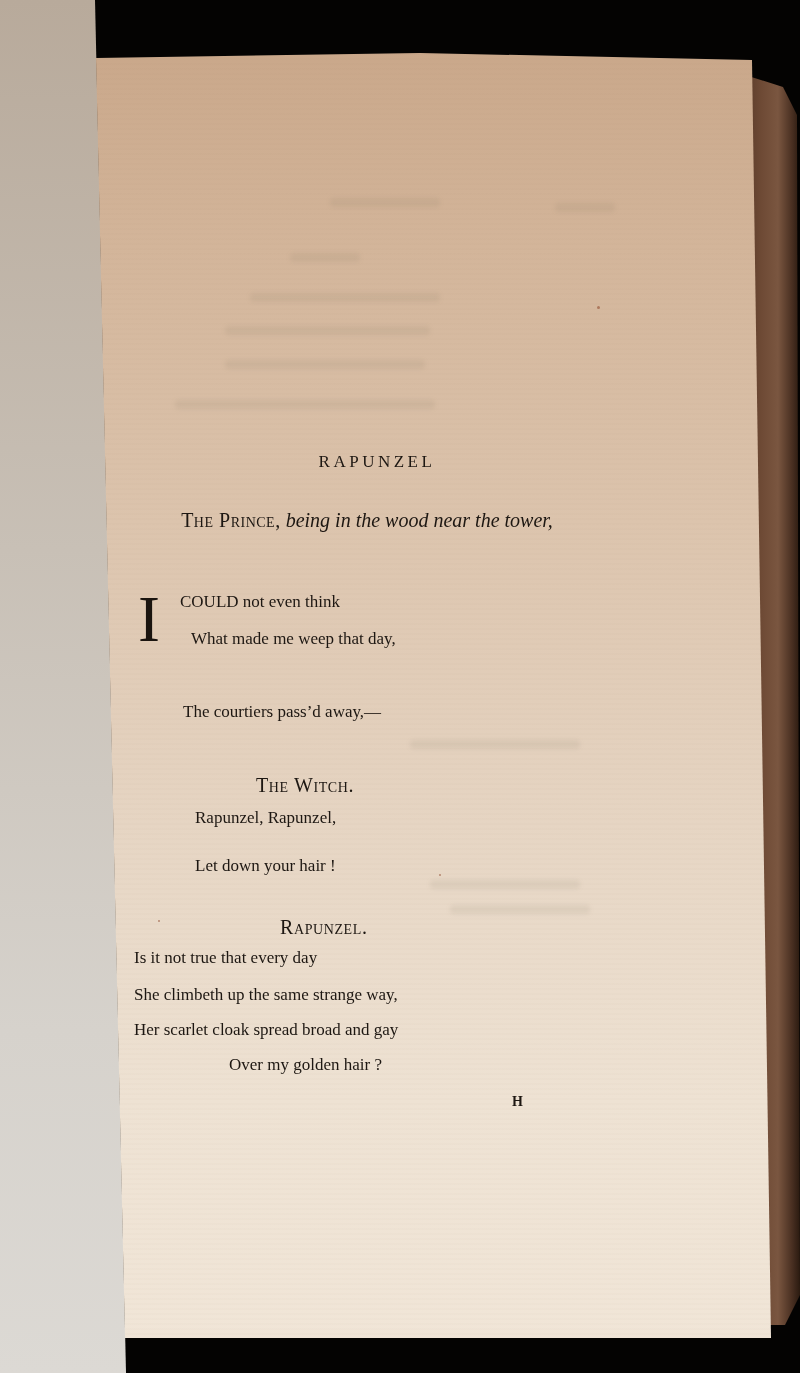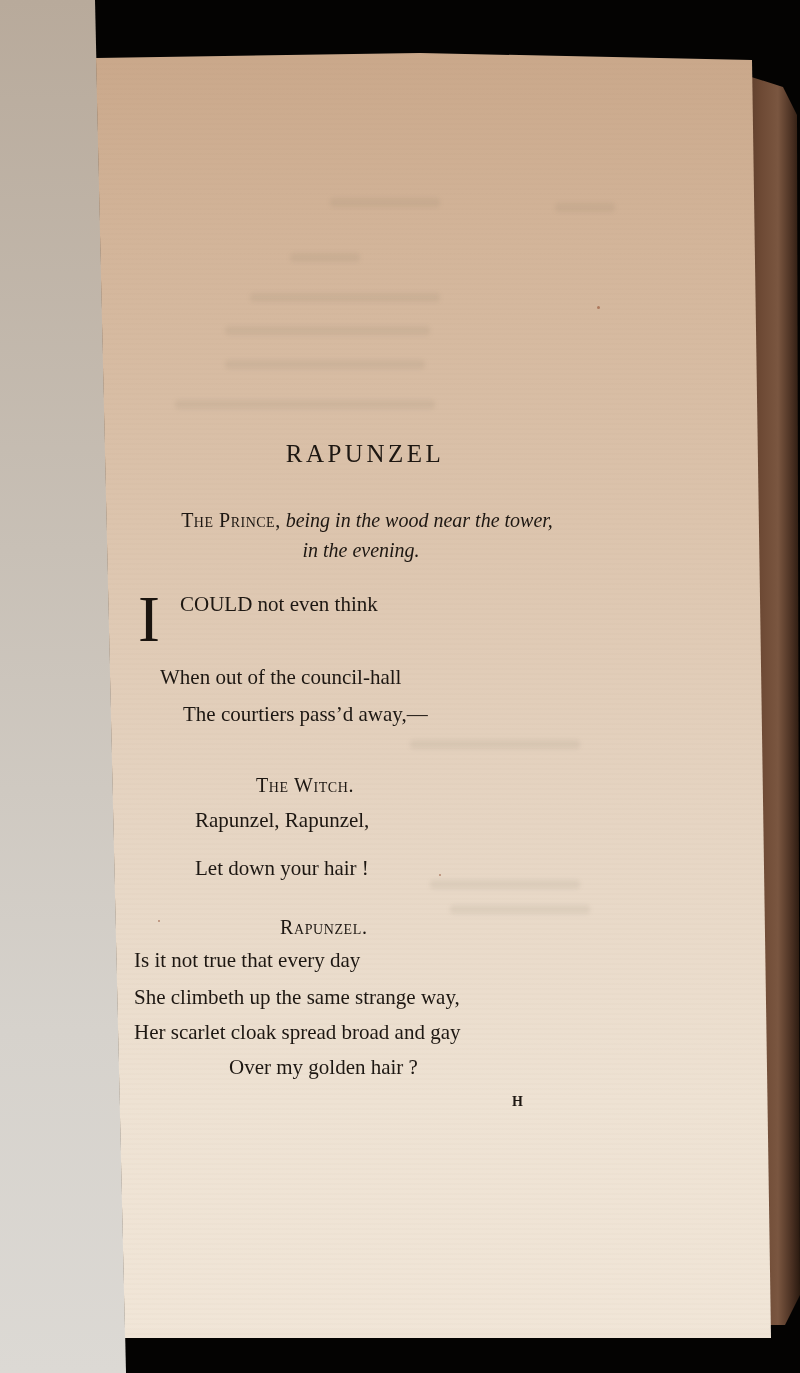--- a/index.html
+++ b/index.html
@@ -72,41 +72,41 @@
       font-family: "DejaVu Serif", "Liberation Serif", serif;
       color: #1d1712;
     }
     .title {
       position: absolute;
       left: 0;
       width: 706px;
       top: 436px;
       text-align: center;
       font-family: "Liberation Serif", "DejaVu Serif", serif;
-      font-size: 25px;
+      font-size: 17px;
       letter-spacing: 3.5px;
       padding-left: 8px;
-      margin: 4px;
+      margin: 16px;
       font-weight: normal;
     }
     .stage {
       position: absolute;
       left: 0;
       width: 706px;
       text-align: center;
       font-family: "Liberation Serif", serif;
       font-size: 20px;
       line-height: 32px;
     }
     .sc { font-variant: small-caps; letter-spacing: 0.5px; margin-left: 28px; }
     .it { font-style: italic; }
     .verse {
       position: absolute;
       font-family: "Liberation Serif", "DejaVu Serif", serif;
-      font-size: 21px;
+      font-size: 17px;
       white-space: nowrap;
       margin: 0;
     }
     .dropcap {
       position: absolute;
       left: 138px;
       top: 586px;
       font-family: "Liberation Serif", serif;
       font-size: 66px;
       line-height: 66px;
@@ -160,27 +160,24 @@
   <div class="speck" style="left:439px;top:874px;width:2px;height:2px;"></div>
   <div class="speck" style="left:158px;top:920px;width:2px;height:2px;"></div>
 
   <div class="text-block">
     <h1 class="title">RAPUNZEL</h1>
 
     <div class="stage" style="top:504px;">
       <span class="sc">The Prince,</span>
       <span class="it">being in the wood near the tower,</span>
     </div>
-    <div class="stage" style="top:534px;left:8px;">
-      <span class="it">in the evening.</span>
-    </div>
 
     <div class="dropcap">I</div>
     <p class="verse" style="left:180px;top:592px;">COULD not even think</p>
-    <p class="verse" style="left:160px;top:665px;">When out of the council-hall</p>
+    <p class="verse" style="left:191px;top:629px;">What made me weep that day,</p>
     <p class="verse" style="left:183px;top:702px;">The courtiers pass’d away,—</p>
 
     <div class="speaker" style="left:256px;top:774px;">The Witch.</div>
     <p class="verse" style="left:195px;top:808px;">Rapunzel, Rapunzel,</p>
     <p class="verse" style="left:195px;top:844px;margin-top:12px;">Let down your hair !</p>
 
     <div class="speaker" style="left:280px;top:916px;">Rapunzel.</div>
     <p class="verse" style="left:134px;top:948px;">Is it not true that every day</p>
     <p class="verse" style="left:134px;top:1020px;">Her scarlet cloak spread broad and gay</p>
     <p class="verse" style="left:134px;top:985px;">She climbeth up the same strange way,</p>

